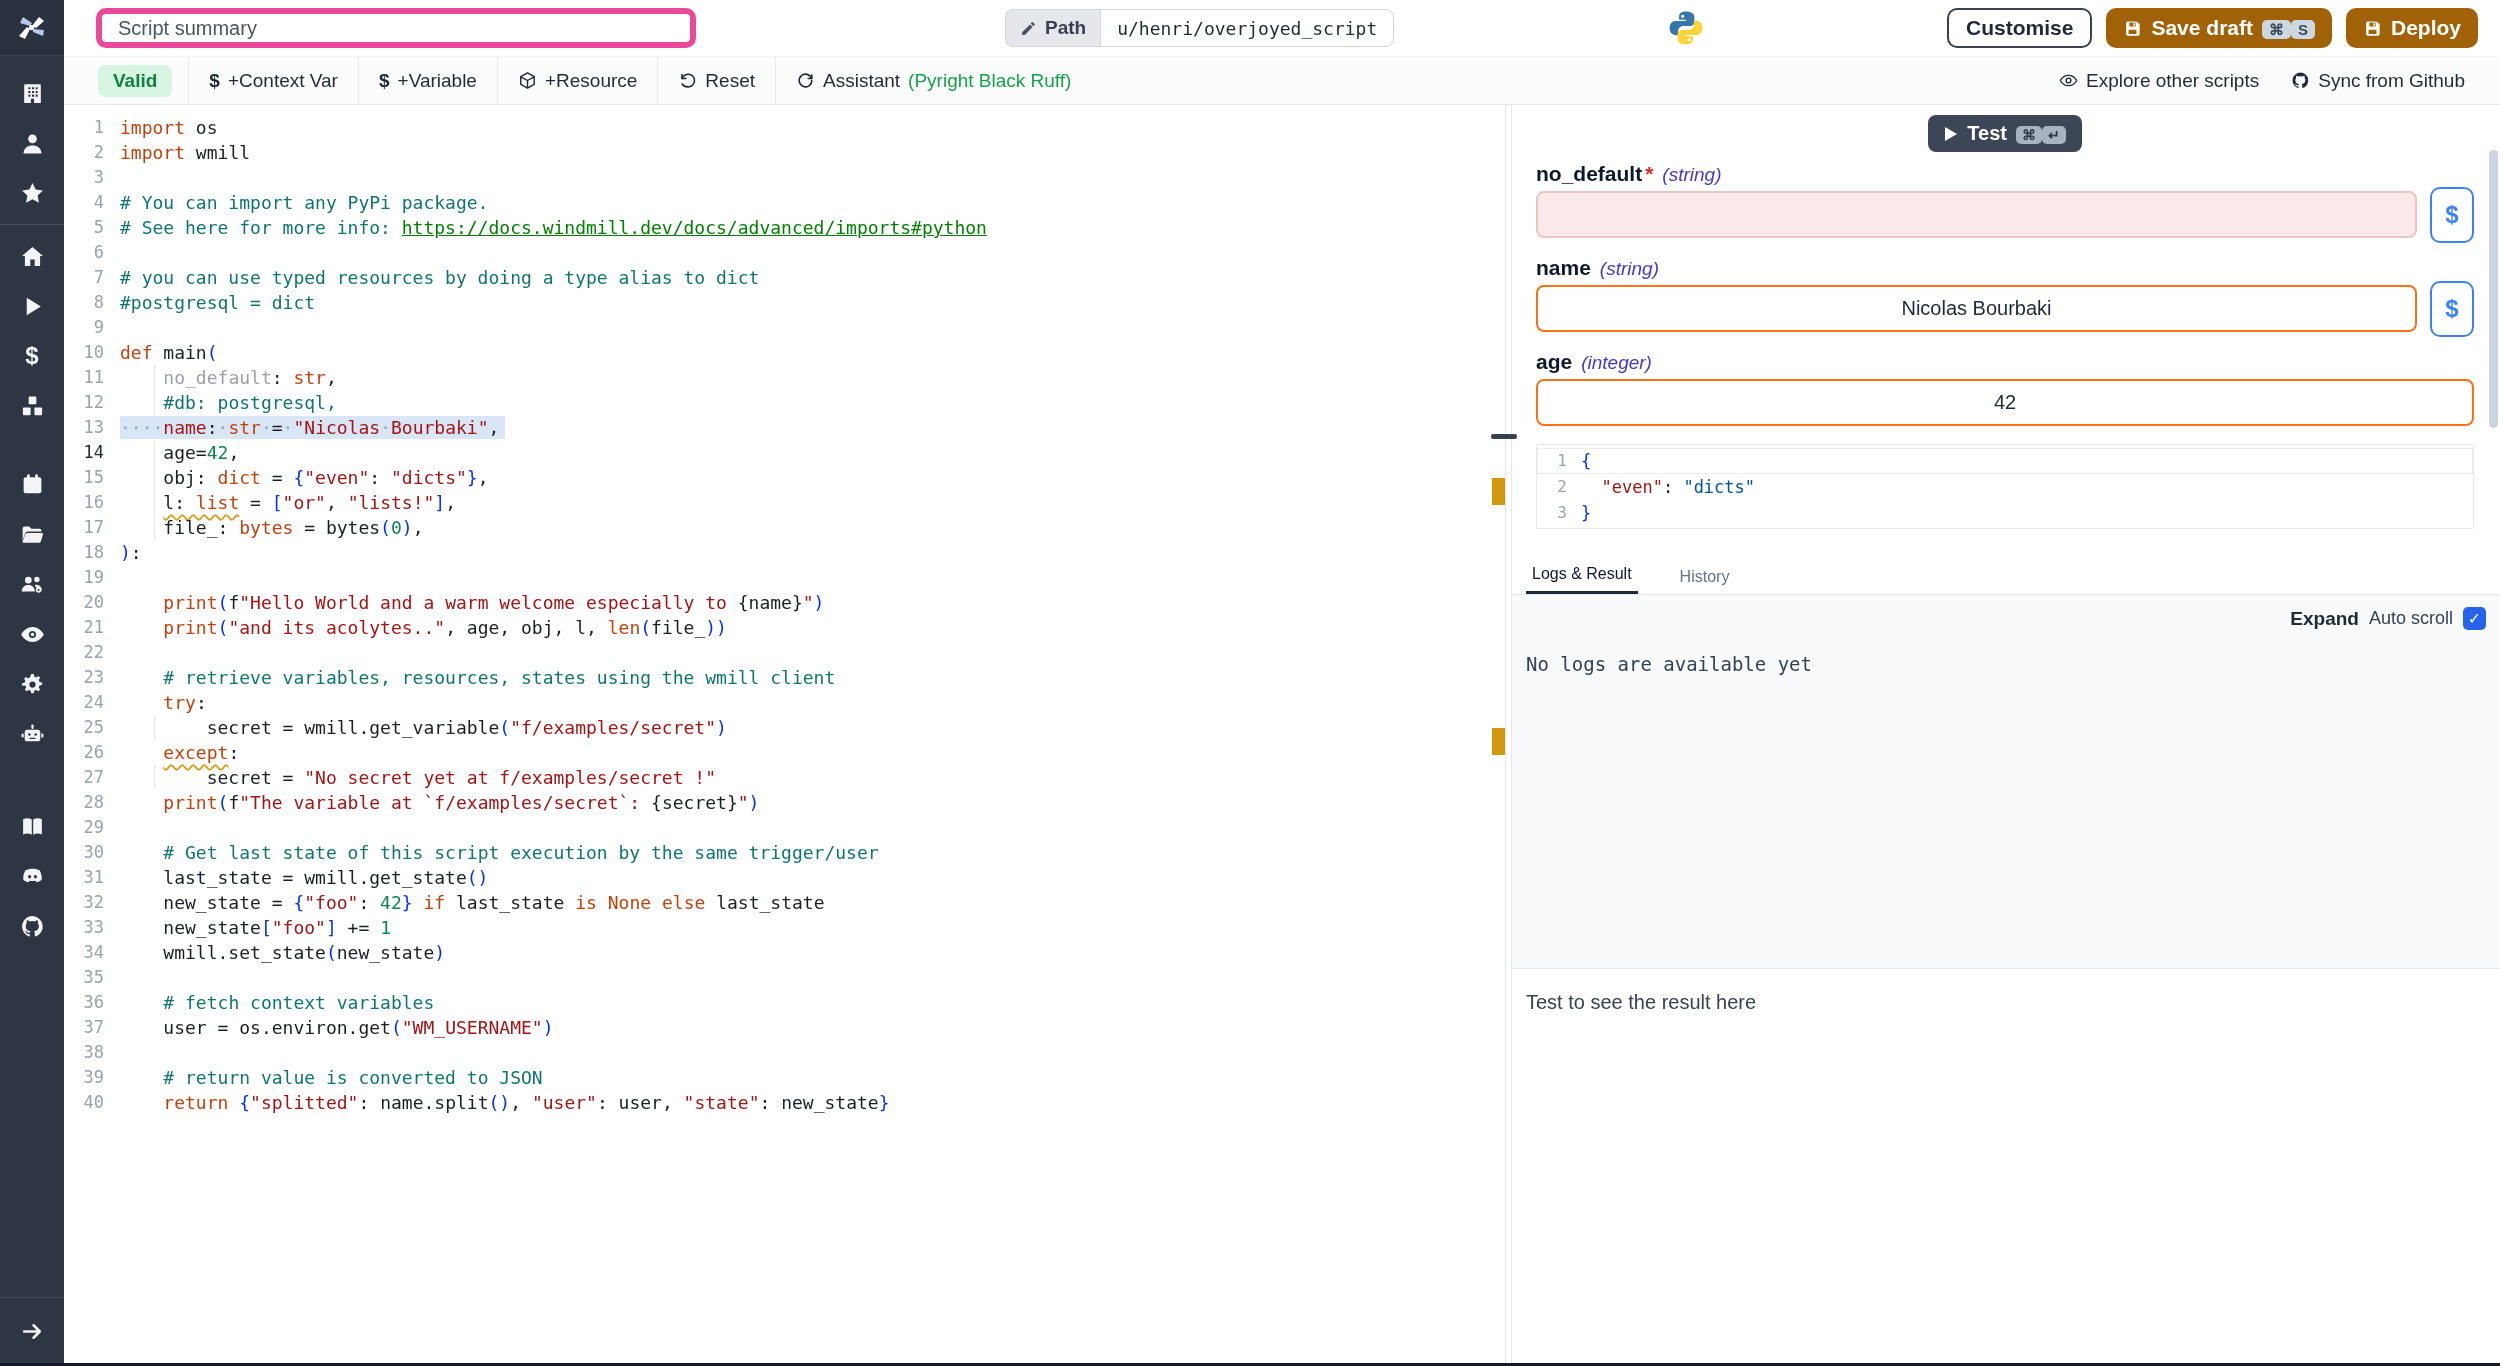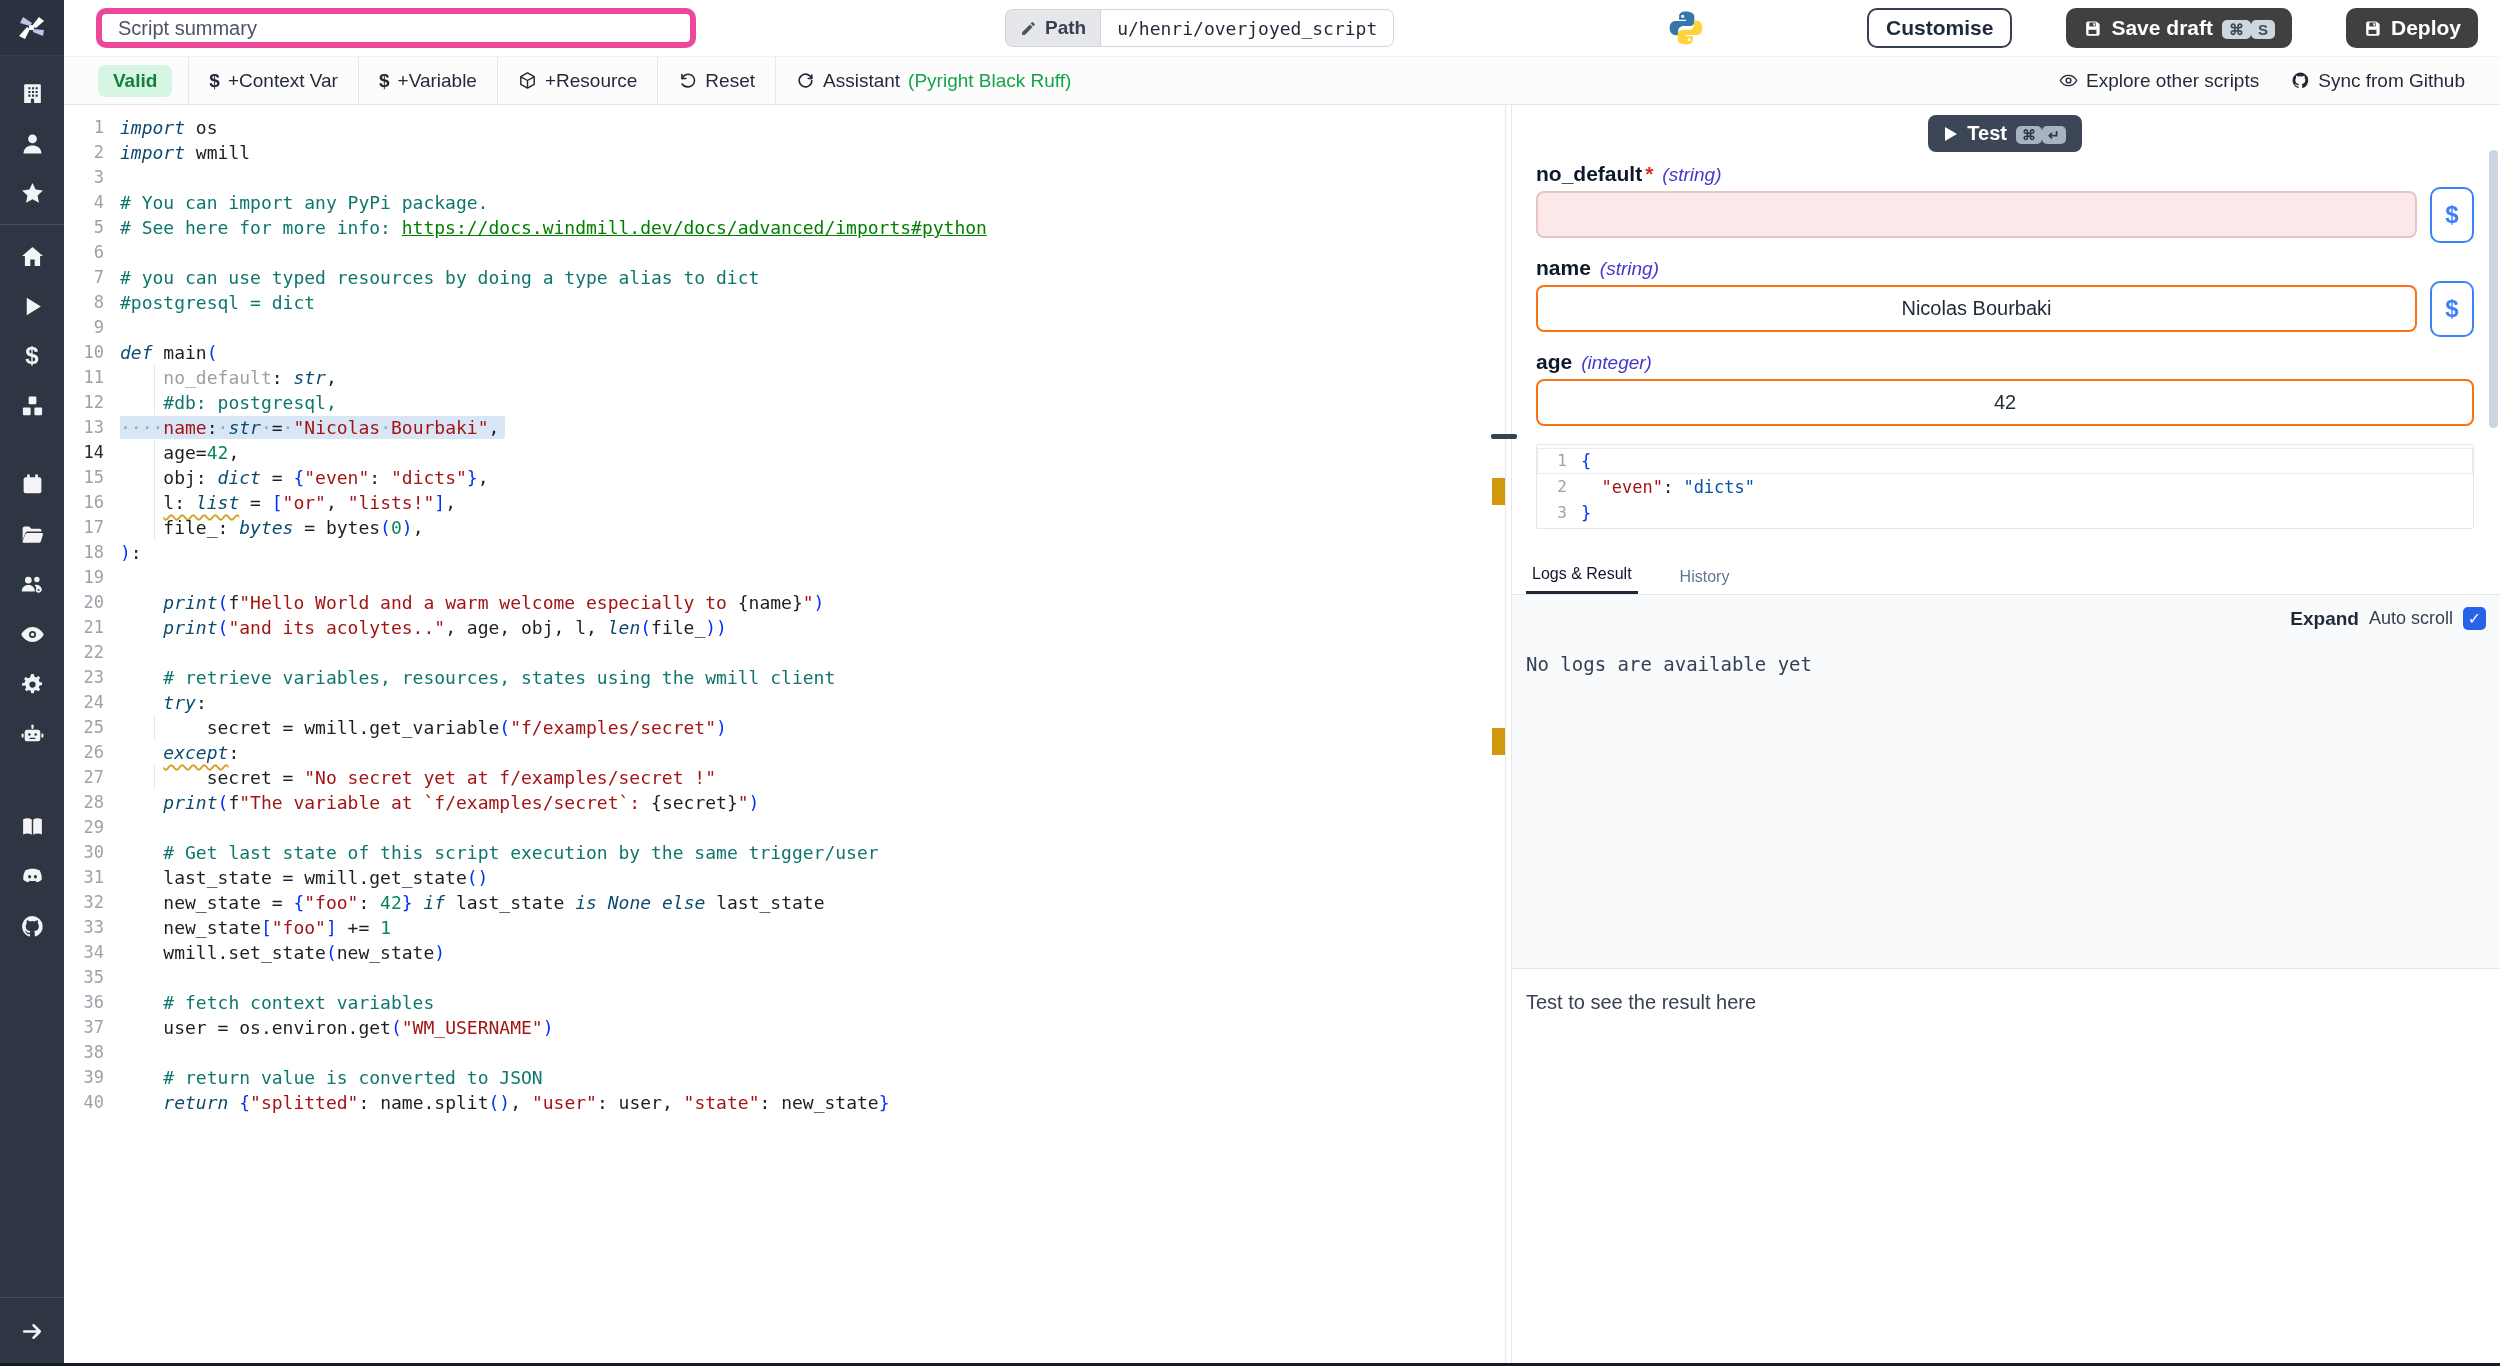--- a/index.html
+++ b/index.html
@@ -26,21 +26,21 @@
   #path-group { position:absolute; left:941px; top:9px; height:38px; display:flex; align-items:stretch; }
   #path-chip { display:flex; align-items:center; gap:8px; background:#e5e7eb; border:1px solid #d1d5db;
     border-right:none; border-radius:8px 0 0 8px; padding:0 14px; font-size:19px; font-weight:600; color:#374151; cursor:pointer; }
   #path-value { display:flex; align-items:center; background:#fff; border:1px solid #d1d5db;
     border-radius:0 8px 8px 0; padding:0 16px; font-family:"DejaVu Sans Mono", monospace; font-size:18px; color:#1f2937; }
   #python-logo { position:absolute; left:1602px; top:8px; width:40px; height:40px; }
   #topbar-actions { position:absolute; right:22px; top:8px; display:flex; gap:14px; }
   .btn { height:40px; display:flex; align-items:center; gap:9px; border-radius:10px; padding:0 17px;
     font-size:21px; font-weight:700; cursor:pointer; border:none; font-family:"Liberation Sans", sans-serif; }
   .btn-outline { background:#fff; border:2px solid #374151; color:#1f2937; }
-  .btn-blue { background:#404040; color:#fff;margin-left:40px; }
+  .btn-blue { background:#a16207; color:#fff; }
   .kbd { background:#c9d3dd; color:#3c4a5a; border-radius:5px; padding:1px 7px; font-size:15px;
     font-weight:700; line-height:20px; }
   .btn-blue .kbd { background:#cdd7e0; }
 
   
   #toolbar { position:absolute; left:64px; top:56px; right:0; height:49px; background:#fcfcfd;
     border-top:1px solid #f1f2f4; border-bottom:1px solid #e5e7eb; display:flex; align-items:center; z-index:19; }
   #valid-badge { margin-left:34px; background:#d6f5e3; color:#15803d; font-size:19px; font-weight:600;
     border-radius:7px; padding:5px 15px; }
   .tb-sep { width:1px; height:48px; background:#e5e7eb; margin:0 2px; }
@@ -54,21 +54,21 @@
   
   #editor { position:absolute; left:64px; top:105px; width:1441px; bottom:3px; background:#fff;
     font-family:"DejaVu Sans Mono", monospace; font-size:18px; overflow:hidden; cursor:text; }
   #code-lines { padding-top:10px; }
   .cl { position:relative; height:25px; line-height:25px; white-space:pre; }
   .lnum { display:inline-block; width:40px; text-align:right; color:#9aa2ac; font-size:17px;
     vertical-align:top; user-select:none; }
   .cl.act .lnum { color:#1f2937; }
   .lcode { display:inline-block; margin-left:16px; }
   .guide { position:absolute; left:90px; top:0; height:25px; border-left:1px solid #e5e7eb; }
-  .tok.k { color:#0c4a6e;font-style:italic; } .tok.b { color:#0431fa; } .tok.c { color:#0f766e; }
+  .tok.k { color:#c2410c; } .tok.b { color:#0431fa; } .tok.c { color:#0f766e; }
   .tok.cu { color:#008000; text-decoration:underline; }
   .tok.s { color:#a31515; } .tok.n2 { color:#098658; } .tok.d { color:#1b1f23; }
   .tok.g2 { color:#9b9fa6; } .tok.w { color:#94a8bd; }
   .tok.kv { color:#0451a5; }
   .tok.q { text-decoration:underline wavy #d5a021; text-decoration-thickness:2px; text-underline-offset:5px; text-decoration-skip-ink:none; }
   .hlwrap { background:#d9e6f5; border-radius:2px; padding:1px 6px 1px 0; margin:-1px 0; }
 
   
   .ruler-mark { position:absolute; left:1492px; width:13px; height:27px; background:#d1980b; z-index:5; }
   #splitter { position:absolute; left:1505px; top:105px; width:7px; bottom:3px; background:#fff;

